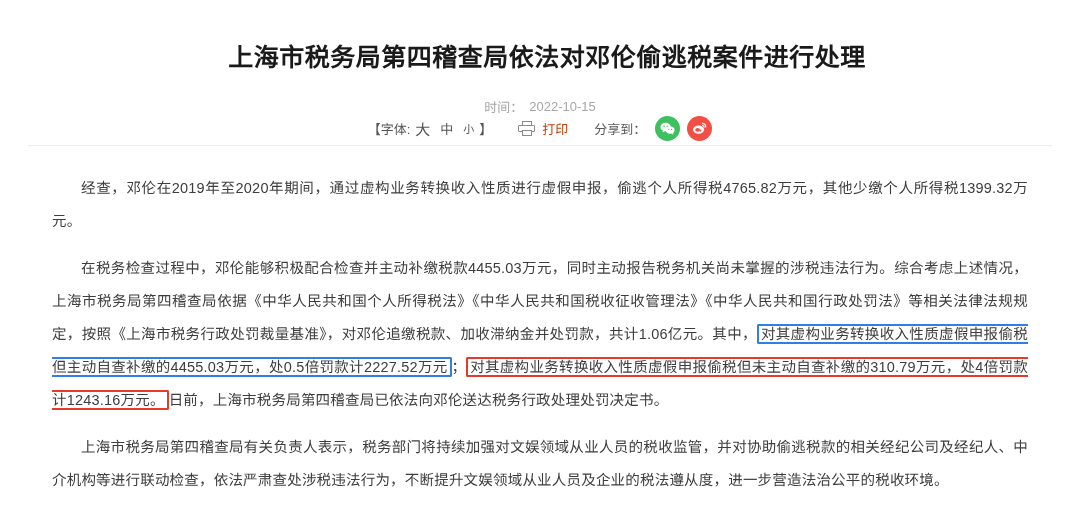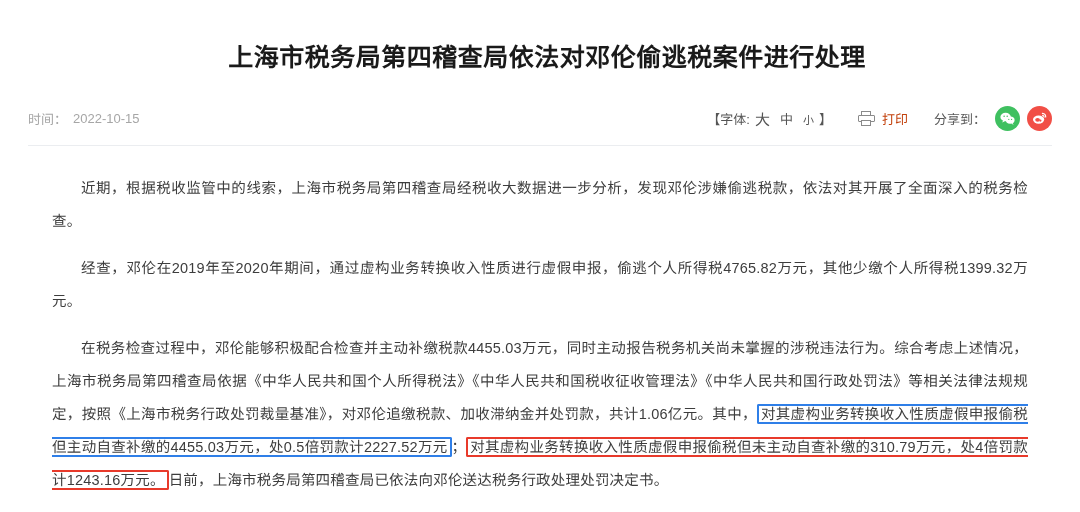--- a/index.html
+++ b/index.html
@@ -32,20 +32,21 @@
     letter-spacing: 0.5px;
   }
   .meta-bar {
     margin: 22px 28px 0 28px;
     height: 44px;
     display: flex;
     align-items: center;
     justify-content: space-between;
     border-bottom: 1px solid #ebedf0;
     padding-bottom: 4px;
+    flex-direction: column;
   }
   .meta-left {
     display: flex;
     align-items: center;
     font-size: 13px;
     color: #a6a6a6;
   }
   .meta-left .label {
     margin-right: 6px;
   }
@@ -222,21 +223,20 @@
             <path d="M10.6 3.4a1.8 1.8 0 0 1 1.5 1.7" stroke="#ffffff" stroke-width="1.1" fill="none" stroke-linecap="round"></path>
           </svg>
         </span>
       </div>
 
     </div>
   </div>
 
   <div class="body-wrap">
 
-    <p class="para">近期，根据税收监管中的线索，上海市税务局第四稽查局经税收大数据进一步分析，发现邓伦涉嫌偷逃税款，依法对其开展了全面深入的税务检查。</p>
 
     <p class="para">经查，邓伦在2019年至2020年期间，通过虚构业务转换收入性质进行虚假申报，偷逃个人所得税4765.82万元，其他少缴个人所得税1399.32万元。</p>
 
     <p class="para"><span>在税务检查过程中，邓伦能够积极配合检查并主动补缴税款4455.03万元，同时主动报告税务机关尚未掌握的涉税违法行为。综合考虑上述情况，上海市税务局第四稽查局依据《中华人民共和国个人所得税法》《中华人民共和国税收征收管理法》《中华人民共和国行政处罚法》等相关法律法规规定，按照《上海市税务行政处罚裁量基准》，对邓伦追缴税款、加收滞纳金并处罚款，共计1.06亿元。其中，</span><span class="hl-blue">对其虚构业务转换收入性质虚假申报偷税但主动自查补缴的4455.03万元，处0.5倍罚款计2227.52万元</span><span class="sep-semicolon">；</span><span class="hl-red">对其虚构业务转换收入性质虚假申报偷税但未主动自查补缴的310.79万元，处4倍罚款计1243.16万元。</span><span>日前，上海市税务局第四稽查局已依法向邓伦送达税务行政处理处罚决定书。</span></p>
 
     <p class="para">上海市税务局第四稽查局有关负责人表示，税务部门将持续加强对文娱领域从业人员的税收监管，并对协助偷逃税款的相关经纪公司及经纪人、中介机构等进行联动检查，依法严肃查处涉税违法行为，不断提升文娱领域从业人员及企业的税法遵从度，进一步营造法治公平的税收环境。</p>
 
   </div>
 </div>
 

